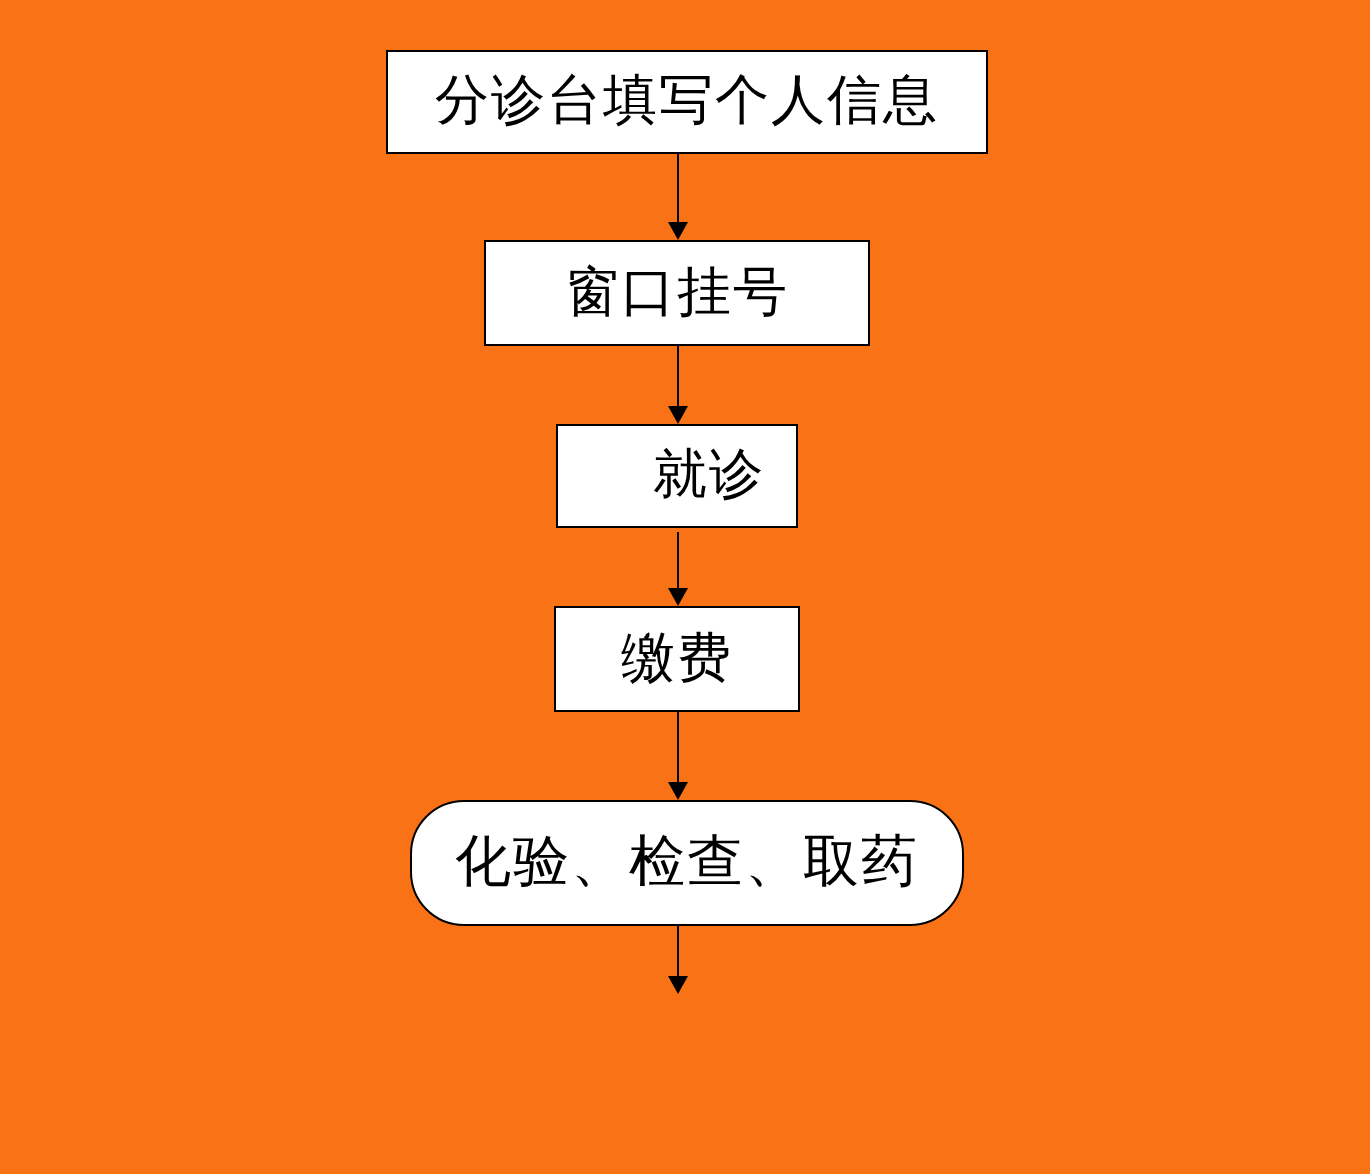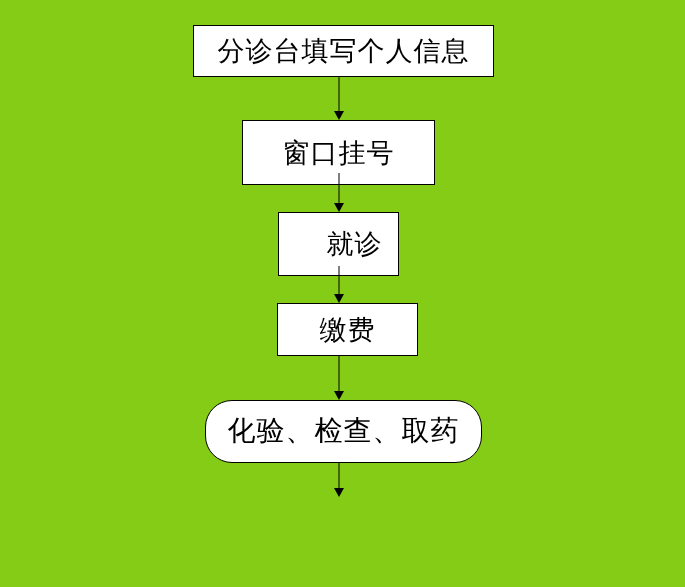--- a/index.html
+++ b/index.html
@@ -7,21 +7,21 @@
     padding: 0;
     background: #ffffff;
   }
   body {
     font-family: "DejaVu Serif", "Liberation Serif", serif;
   }
   #canvas {
     position: relative;
     width: 685px;
     height: 587px;
-    background: #84cc16;
+    background: #f97316;
     overflow: hidden;
     text-decoration: underline;
   }
   .node {
     position: absolute;
     box-sizing: border-box;
     border: 1px solid #000000;
     background: #ffffff;
     display: flex;
     align-items: center;
@@ -30,23 +30,23 @@
     color: #000000;
     line-height: 1.1;
     letter-spacing: 1px;
     white-space: nowrap;
   }
   .node .node-label {
     display: block;
   }
   
   #node-1 { left: 193px; top: 25px;  width: 301px; height: 52px; font-size: 27px; }
-  #node-2 { left: 242px; top: 120px; width: 193px; height: 65px; font-size: 27px; }
-  #node-3 { left: 278px; top: 212px; width: 121px; height: 64px; font-size: 27px; padding-left: 32px; }
-  #node-4 { left: 277px; top: 303px; width: 141px; height: 53px; font-size: 27px; }
+  #node-2 { left: 242px; top: 120px; width: 193px; height: 53px; font-size: 27px; }
+  #node-3 { left: 278px; top: 212px; width: 121px; height: 52px; font-size: 27px; padding-left: 32px; }
+  #node-4 { left: 277px; top: 303px; width: 123px; height: 53px; font-size: 27px; }
   #node-5 { left: 205px; top: 400px; width: 277px; height: 63px; font-size: 28px; border-radius: 27px; }
   #node-6 { left: 267px; top: 497px; width: 133px; height: 57px; font-size: 27px; }
 
   .connector {
     position: absolute;
     width: 0;
   }
   .connector .stem {
     position: absolute;
     left: 0;

